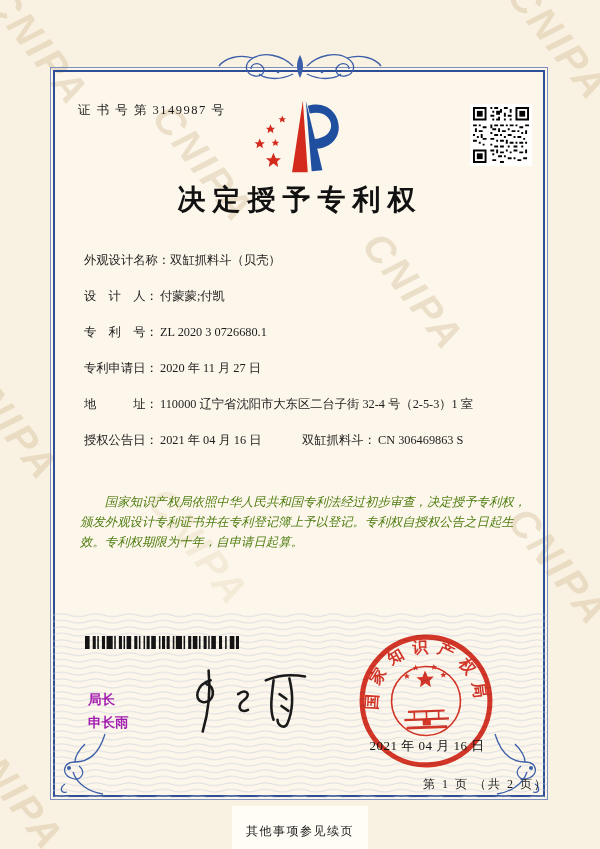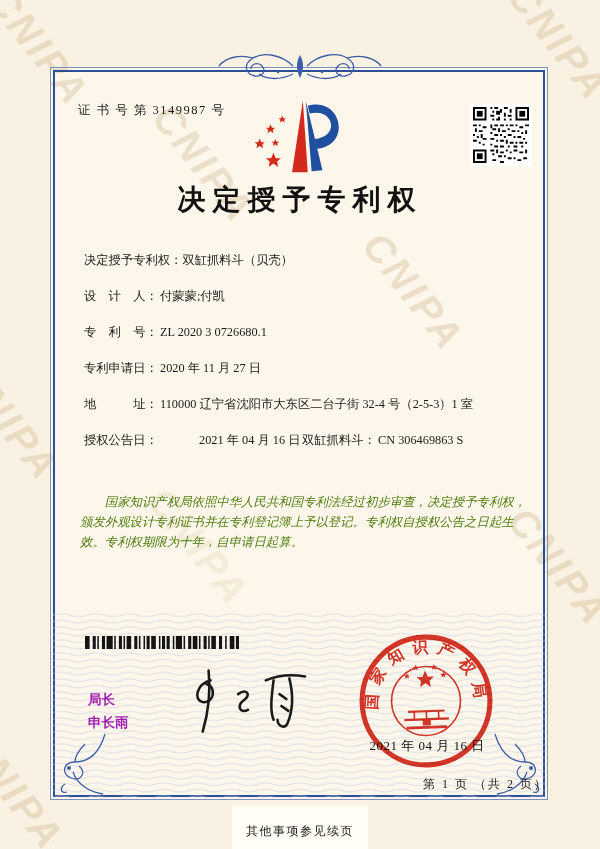--- a/index.html
+++ b/index.html
@@ -33,21 +33,21 @@
   .qr{position:absolute;left:470px;top:104px;width:56px;height:56px;background:#fff;padding:3px;z-index:4;}
   .title{
     position:absolute;left:0;top:181px;width:600px;text-align:center;z-index:4;
     font-size:28px;font-weight:600;letter-spacing:7px;color:#111;
   }
   .fields{position:absolute;left:84px;top:250px;width:462px;z-index:4;font-size:12.3px;}
   .field-row{display:flex;align-items:flex-start;line-height:20px;margin-bottom:16px;}
   .field-label{flex:0 0 76px;white-space:nowrap;}
   .field-value{max-width:352px;}
   .pair{display:flex;}
-  .pair.first{width:218px;flex:0 0 218px;gap:39px;}
+  .pair.first{width:218px;flex:0 0 218px;}
   .paragraphs{
     position:absolute;left:80px;top:492px;width:456px;z-index:4;
     font-size:12.4px;line-height:20px;font-style:italic;color:#4d7c0f;
   }
   .paragraphs p{margin:0;text-indent:2em;}
   .barcode{position:absolute;left:85px;top:636px;width:154px;height:13px;z-index:4;}
   .signer{position:absolute;left:88px;top:688px;z-index:4;
     font-family:"Liberation Sans","DejaVu Sans",sans-serif;
     font-size:13.5px;font-weight:bold;color:#a21caf;line-height:23px;}
   .signature{position:absolute;left:183px;top:668px;width:128px;height:68px;z-index:4;}
@@ -153,21 +153,21 @@
       <path d="M0,9h2v1h-2z M3,9h1v1h-1z M5,10h2v1h-2z M1,11h1v2h-1z M3,12h2v1h-2z M0,14h1v1h-1z M4,14h1v2h-1z M2,15h1v1h-1z M5,16h2v1h-2z M0,17h2v1h-2z M3,18h1v1h-1z M5,19h1v1h-1z"></path>
       <path d="M9,9h1v2h-1z M11,9h2v1h-2z M14,9h2v1h-2z M17,9h1v1h-1z M19,9h2v1h-2z M22,9h1v1h-1z M24,10h2v1h-2z M27,9h2v1h-2z M10,11h2v1h-2z M13,11h1v2h-1z M15,12h2v1h-2z M18,11h1v1h-1z M20,12h2v1h-2z M23,12h1v1h-1z M25,13h1v1h-1z M27,12h1v2h-1z M9,13h1v1h-1z M11,14h2v1h-2z M14,14h1v1h-1z M16,15h1v1h-1z M18,14h2v1h-2z M21,15h1v1h-1z M23,15h2v1h-2z M26,16h1v1h-1z M9,16h2v1h-2z M12,17h1v1h-1z M14,17h2v1h-2z M17,17h1v2h-1z M19,18h2v1h-2z M22,18h1v1h-1z M24,18h2v1h-2z M27,18h1v1h-1z M9,19h1v1h-1z M11,20h2v1h-2z M14,20h2v1h-2z M18,20h1v1h-1z M21,20h2v1h-2z M25,20h1v1h-1z"></path>
       <path d="M9,22h2v1h-2z M12,22h1v2h-1z M14,23h2v1h-2z M17,22h1v1h-1z M19,23h1v1h-1z M21,22h2v1h-2z M24,23h2v1h-2z M27,22h1v2h-1z M10,24h1v1h-1z M13,25h2v1h-2z M16,25h1v1h-1z M18,26h2v1h-2z M21,26h1v1h-1z M23,27h2v1h-2z M26,26h2v1h-2z M10,27h2v1h-2z M14,28h2v1h-2z"></path>
     </g>
   </svg>
 
   <div class="title">决定授予专利权</div>
 
   <div class="fields">
     <div class="field-row">
-      <span class="field-label">决定授予专利权：</span>
+      <span class="field-label">外观设计名称：</span>
       <span class="field-value">双缸抓料斗（贝壳）</span>
     </div>
     <div class="field-row">
       <span class="field-label">设　计　人：</span>
       <span class="field-value">付蒙蒙;付凯</span>
     </div>
     <div class="field-row">
       <span class="field-label">专　利　号：</span>
       <span class="field-value">ZL 2020 3 0726680.1</span>
     </div>

